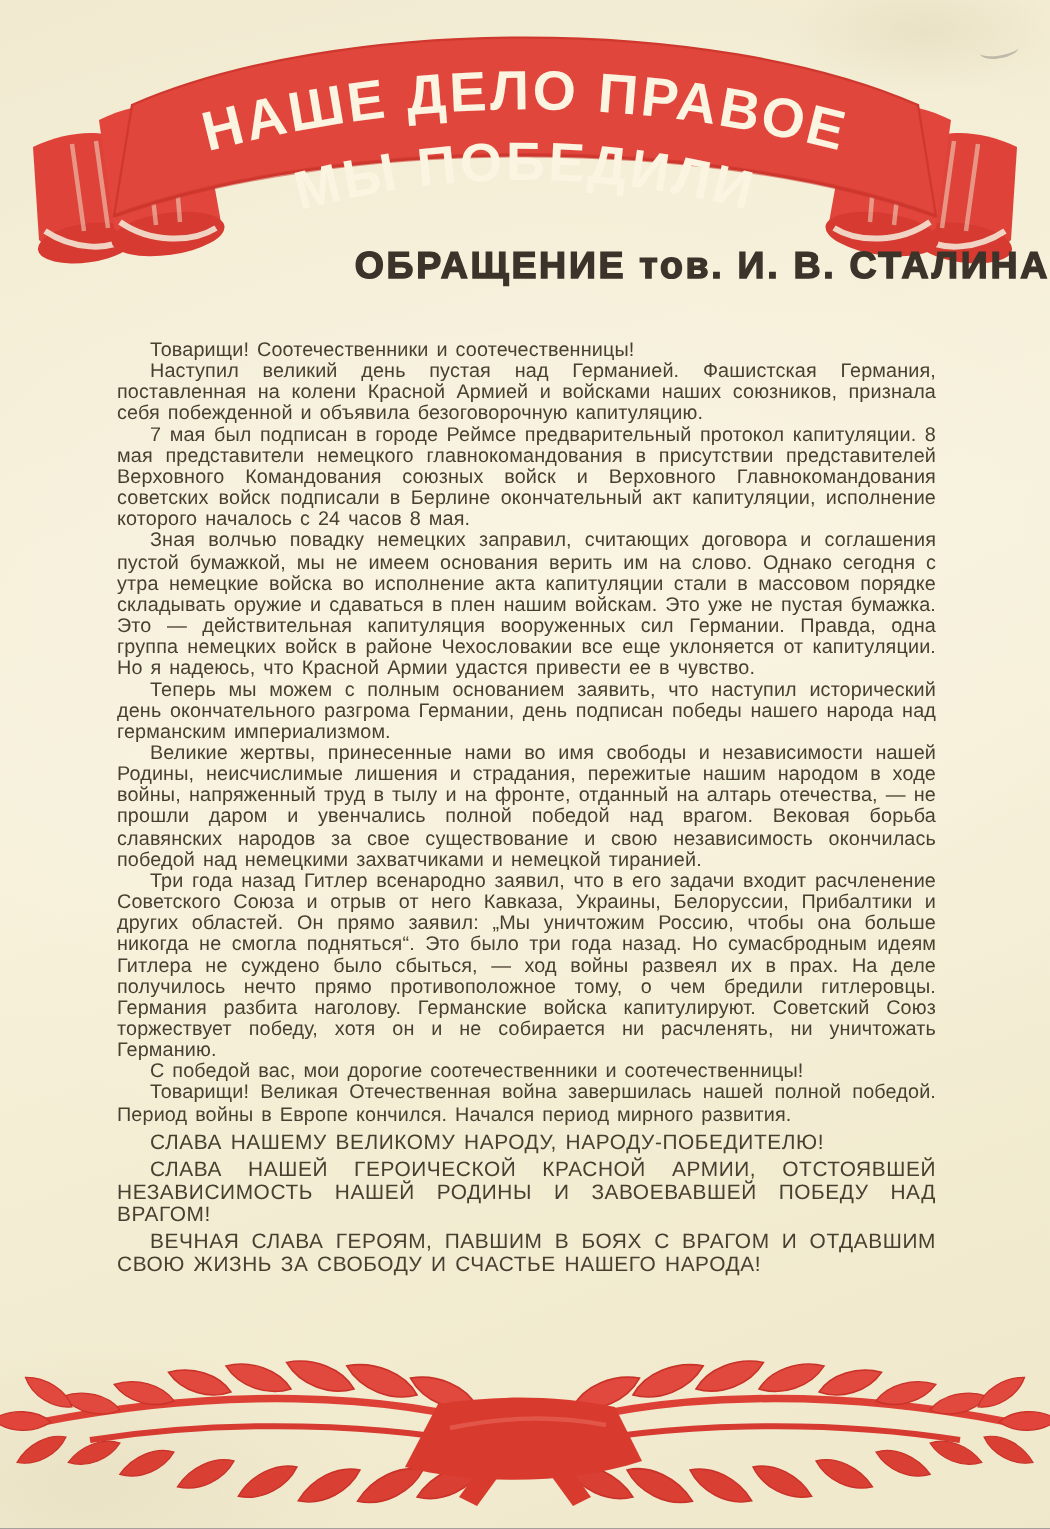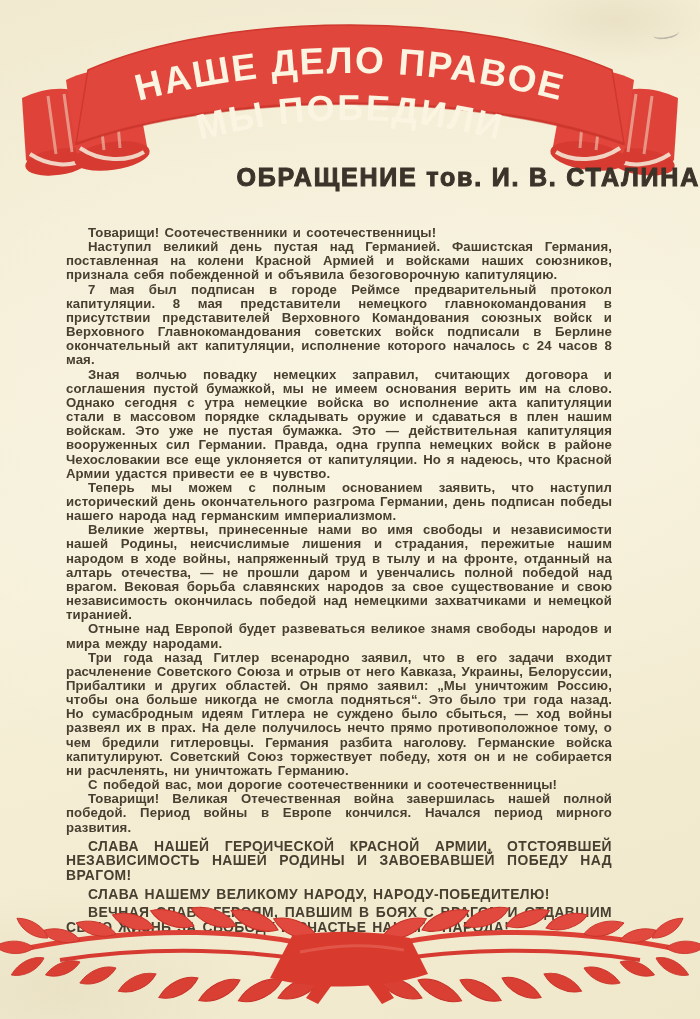--- a/index.html
+++ b/index.html
@@ -14,22 +14,22 @@
   }
   .banner-svg{position:absolute;top:4px;left:0;display:block;}
   .banner-text{font-family:"Liberation Sans",sans-serif;font-weight:bold;fill:#faf4e1;}
   .title-block{
     position:absolute;top:162px;left:0;width:700px;text-align:right;
     color:#3c332a;font-weight:bold;letter-spacing:1.8px;
     font-size:25px;line-height:31px;
     -webkit-text-stroke:1px #3c332a;
   }
   .body-text{
-    position:absolute;top:226px;left:66px;width:546px;
-    color:#493f31;font-size:13.2px;line-height:14.15px;font-weight:bold;
+    position:absolute;top:226px;left:78px;width:546px;
+    color:#493f31;font-size:13.2px;line-height:14.15px;font-weight:normal;
     text-align:justify;letter-spacing:.1px;word-spacing:1.5px;
   }
   .body-text p{margin:0;text-indent:22px;}
   .body-text p.caps{font-size:13.9px;letter-spacing:.4px;margin-top:4px;line-height:14.6px;}
   .laurel-svg{position:absolute;top:886px;left:0;display:block;}
   .scan-mark{
     position:absolute;top:28px;left:653px;width:26px;height:9px;
     border-bottom:2px solid #97928a;border-radius:50%;opacity:.55;transform:rotate(-9deg);
   }
 </style>
@@ -70,26 +70,25 @@
     <div>ОБРАЩЕНИЕ тов. И. В. СТАЛИНА</div>
   </div>
 
   <div class="body-text">
     <p>Товарищи! Соотечественники и соотечественницы!</p>
     <p>Наступил великий день пустая над Германией. Фашистская Германия, поставленная на колени Красной Армией и войсками наших союзников, признала себя побежденной и объявила безоговорочную капитуляцию.</p>
     <p>7 мая был подписан в городе Реймсе предварительный протокол капитуляции. 8 мая представители немецкого главнокомандования в присутствии представителей Верховного Командования союзных войск и Верховного Главнокомандования советских войск подписали в Берлине окончательный акт капитуляции, исполнение которого началось с 24 часов 8 мая.</p>
     <p>Зная волчью повадку немецких заправил, считающих договора и соглашения пустой бумажкой, мы не имеем основания верить им на слово. Однако сегодня с утра немецкие войска во исполнение акта капитуляции стали в массовом порядке складывать оружие и сдаваться в плен нашим войскам. Это уже не пустая бумажка. Это — действительная капитуляция вооруженных сил Германии. Правда, одна группа немецких войск в районе Чехословакии все еще уклоняется от капитуляции. Но я надеюсь, что Красной Армии удастся привести ее в чувство.</p>
     <p>Теперь мы можем с полным основанием заявить, что наступил исторический день окончательного разгрома Германии, день подписан победы нашего народа над германским империализмом.</p>
     <p>Великие жертвы, принесенные нами во имя свободы и независимости нашей Родины, неисчислимые лишения и страдания, пережитые нашим народом в ходе войны, напряженный труд в тылу и на фронте, отданный на алтарь отечества, — не прошли даром и увенчались полной победой над врагом. Вековая борьба славянских народов за свое существование и свою независимость окончилась победой над немецкими захватчиками и немецкой тиранией.</p>
-    <p>Отныне над Европой будет развеваться великое знамя свободы народов и мира между народами.</p>
     <p>Три года назад Гитлер всенародно заявил, что в его задачи входит расчленение Советского Союза и отрыв от него Кавказа, Украины, Белоруссии, Прибалтики и других областей. Он прямо заявил: „Мы уничтожим Россию, чтобы она больше никогда не смогла подняться“. Это было три года назад. Но сумасбродным идеям Гитлера не суждено было сбыться, — ход войны развеял их в прах. На деле получилось нечто прямо противоположное тому, о чем бредили гитлеровцы. Германия разбита наголову. Германские войска капитулируют. Советский Союз торжествует победу, хотя он и не собирается ни расчленять, ни уничтожать Германию.</p>
     <p>С победой вас, мои дорогие соотечественники и соотечественницы!</p>
     <p>Товарищи! Великая Отечественная война завершилась нашей полной победой. Период войны в Европе кончился. Начался период мирного развития.</p>
+    <p class="caps">СЛАВА НАШЕМУ ВЕЛИКОМУ НАРОДУ, НАРОДУ-ПОБЕДИТЕЛЮ!</p>
     <p class="caps">СЛАВА НАШЕЙ ГЕРОИЧЕСКОЙ КРАСНОЙ АРМИИ, ОТСТОЯВШЕЙ НЕЗАВИСИМОСТЬ НАШЕЙ РОДИНЫ И ЗАВОЕВАВШЕЙ ПОБЕДУ НАД ВРАГОМ!</p>
-    <p class="caps">СЛАВА НАШЕМУ ВЕЛИКОМУ НАРОДУ, НАРОДУ-ПОБЕДИТЕЛЮ!</p>
     <p class="caps">ВЕЧНАЯ СЛАВА ГЕРОЯМ, ПАВШИМ В БОЯХ С ВРАГОМ И ОТДАВШИМ СВОЮ ЖИЗНЬ ЗА СВОБОДУ И СЧАСТЬЕ НАШЕГО НАРОДА!</p>
   </div>
 
   <svg class="laurel-svg" width="700" height="128" viewBox="0 0 700 128">
     <defs>
       <path id="lf" d="M0,0 C12,-10 32,-12 46,-2 C32,8 12,9 0,0 Z"></path>
     </defs>
     <g id="branch-left">
       <path d="M 350,70 C 260,40 140,40 28,62" stroke="#dd4136" stroke-width="5" fill="none"></path>
       <path d="M 340,80 C 255,62 150,60 60,74" stroke="#d63a30" stroke-width="4" fill="none"></path>

